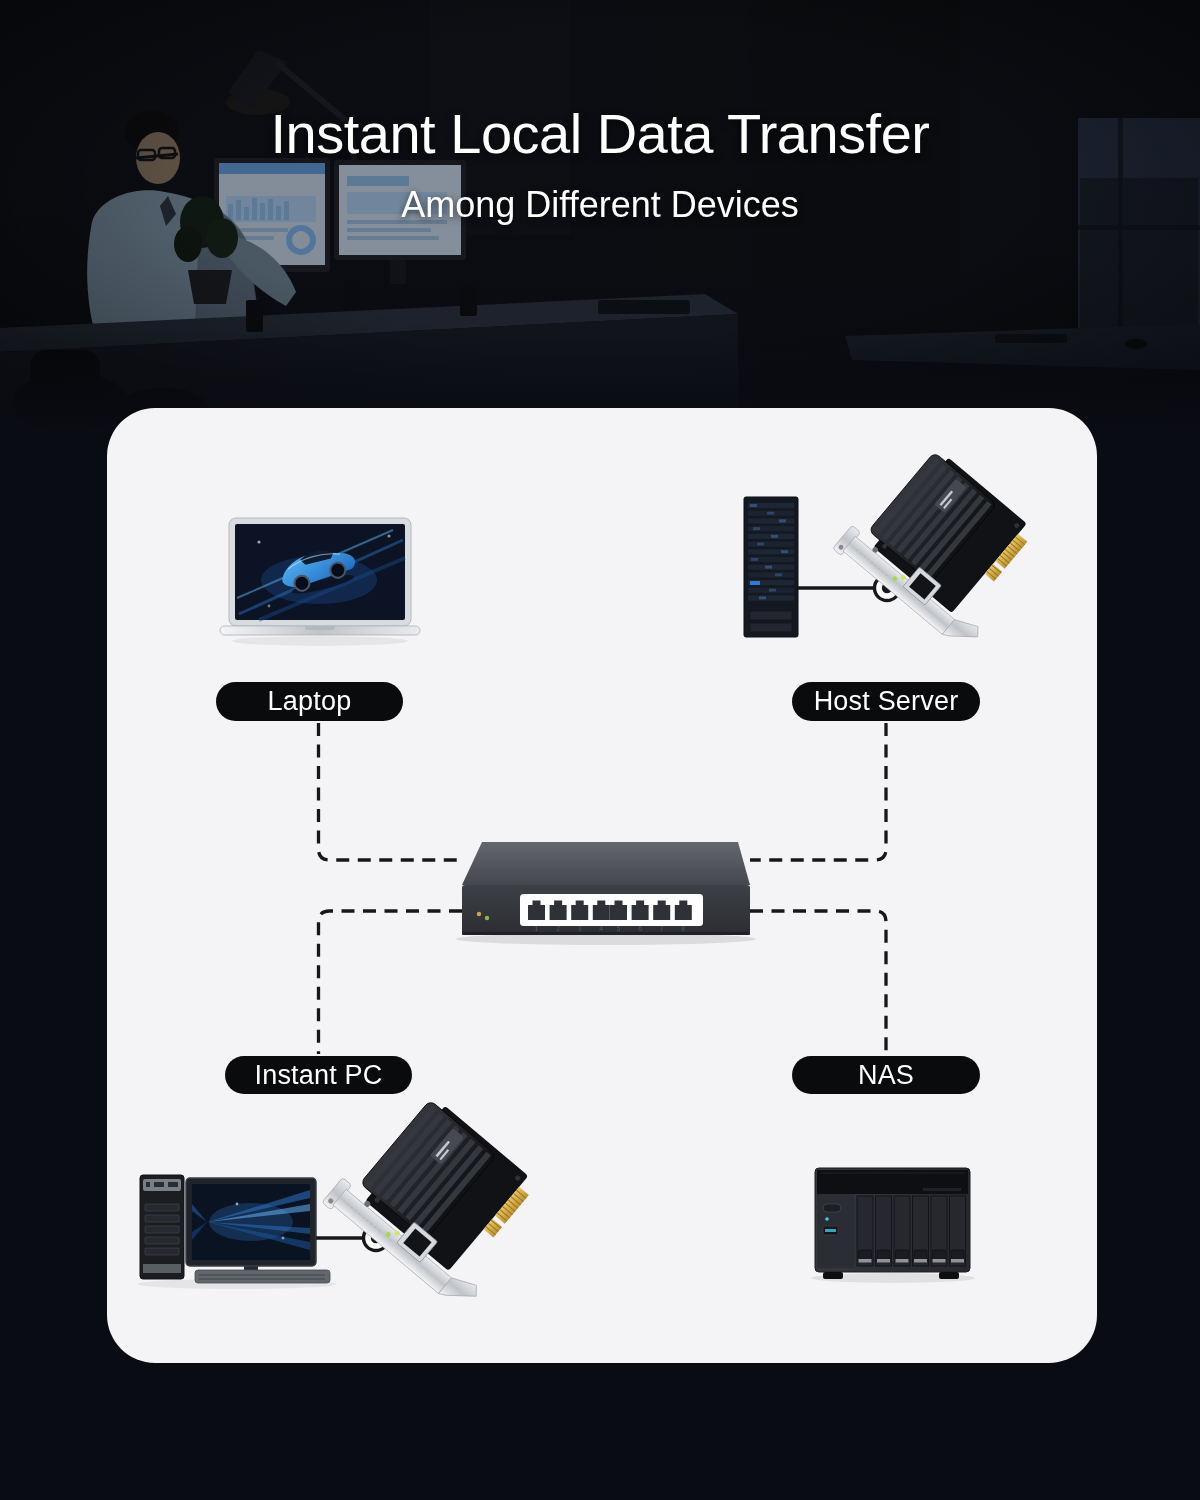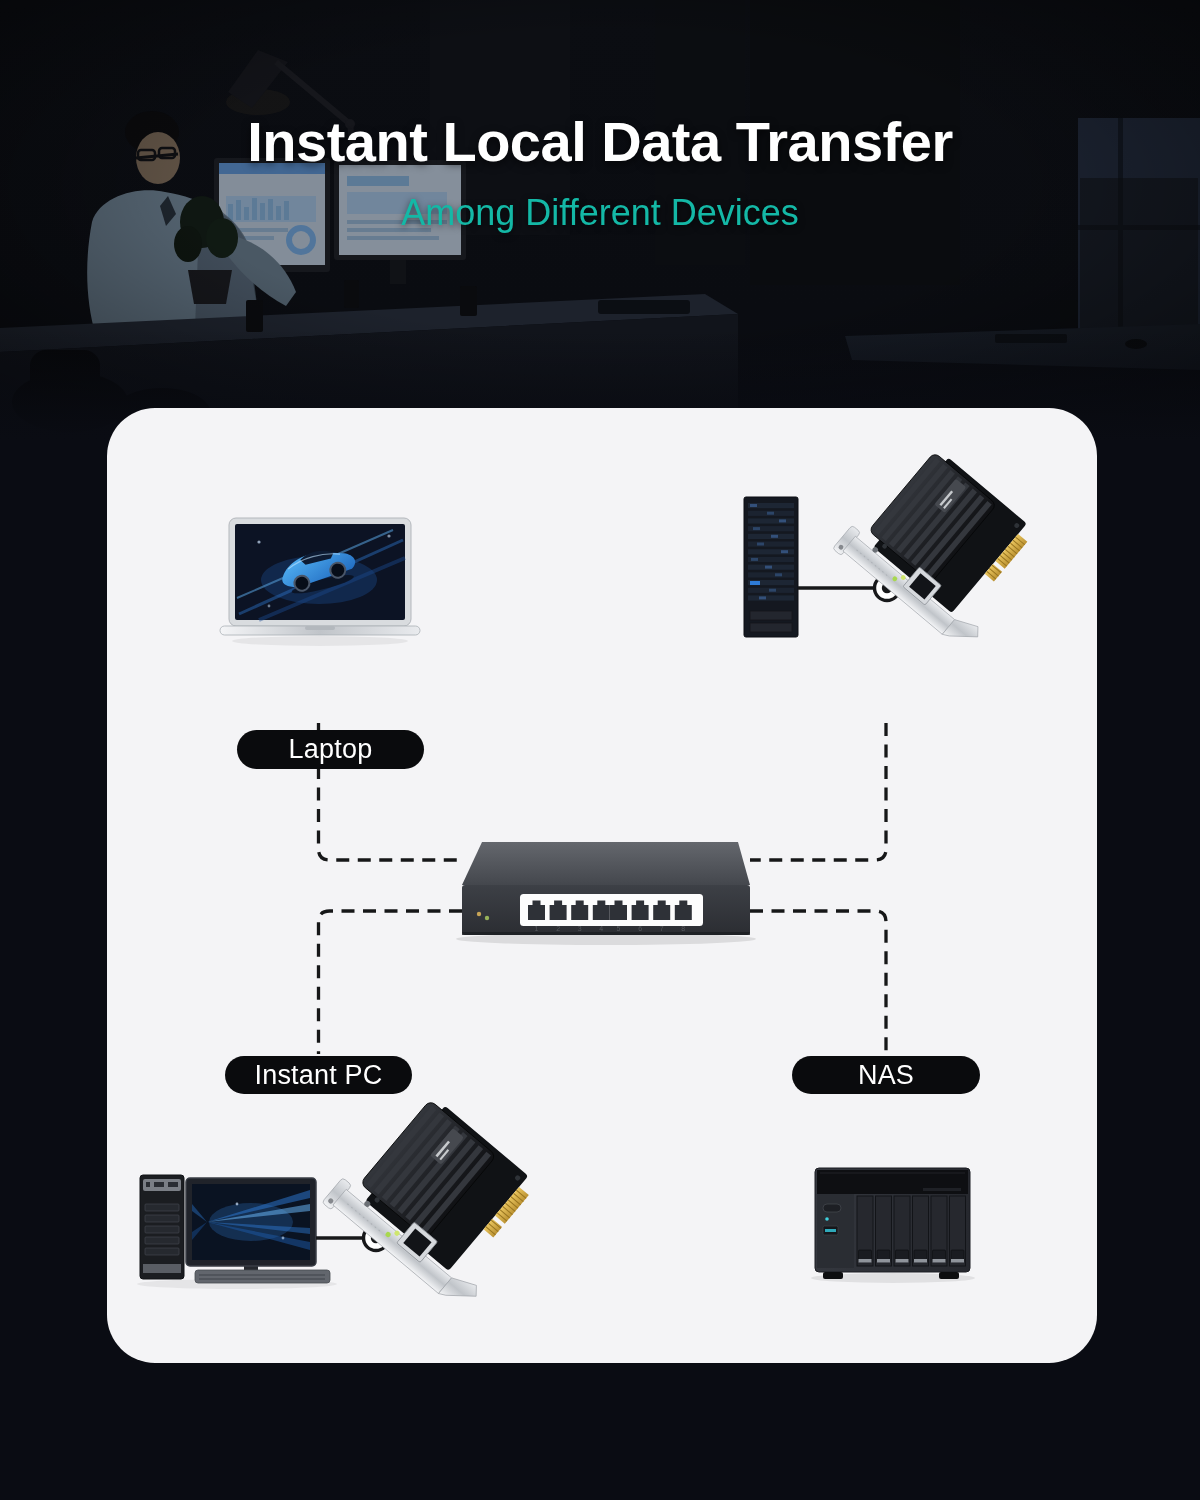--- a/index.html
+++ b/index.html
@@ -2,32 +2,32 @@
 <html><head>
 <meta charset="utf-8">
 <style>
   html,body{margin:0;padding:0;background:#0a0c13;}
   .stage{position:relative;width:1200px;height:1500px;background:#0a0c13;overflow:hidden;
          font-family:"Liberation Sans",sans-serif;}
   
   .hero{position:absolute;left:0;top:0;width:1200px;height:440px;}
   .hero svg{position:absolute;left:0;top:0;}
   .hero-text{position:absolute;left:0;right:0;top:106px;text-align:center;}
-  .hero-text h1{margin:8px;font-size:56px;line-height:56px;font-weight:700;color:#fff;
+  .hero-text h1{margin:0;font-size:56px;line-height:56px;font-weight:400;color:#fff;
                 letter-spacing:-0.5px;text-shadow:0 3px 9px rgba(0,0,0,.6);}
-  .hero-text p{margin:24px 0 0 0;font-size:36px;line-height:38px;font-weight:400;color:#14b8a6;
+  .hero-text p{margin:24px 0 0 0;font-size:36px;line-height:38px;font-weight:400;color:#ffffff;
                text-shadow:0 2px 7px rgba(0,0,0,.6);}
   
   .card{position:absolute;left:107px;top:408px;width:990px;height:955px;background:#f4f4f6;
         border-radius:48px;overflow:hidden;}
   .card svg.diagram{position:absolute;left:0;top:0;}
   .pill{position:absolute;background:#0a0b0d;border-radius:999px;color:#fff;
         display:flex;align-items:center;justify-content:center;
         font-size:27px;font-weight:500;letter-spacing:.2px;}
-  .pill.p-laptop{left:130px;top:274px;width:187px;height:39px;margin-top:48px;}
+  .pill.p-laptop{left:109px;top:274px;width:187px;height:39px;}
   .pill.p-host{left:685px;top:274px;width:188px;height:39px;}
   .pill.p-client{left:118px;top:648px;width:187px;height:38px;}
   .pill.p-nas{left:685px;top:648px;width:188px;height:38px;}
   .caption{position:absolute;left:0;right:0;top:538px;text-align:center;
            font-size:29px;font-weight:700;color:#111215;letter-spacing:.2px;}
 </style>
 </head>
 <body>
 
 <div class="stage">
@@ -440,17 +440,18 @@
               <rect x="844" y="842" width="13" height="12" rx="1" fill="#1a1c21" stroke="#0e1013" stroke-width=".7"></rect>
               <rect x="844" y="851" width="13" height="3.5" fill="#8f949b"></rect>
             </g>
         </g>
         <rect x="716" y="864" width="20" height="7" rx="2" fill="#0d0e10"></rect>
         <rect x="832" y="864" width="20" height="7" rx="2" fill="#0d0e10"></rect>
       </g>
     </svg>
 
     <div class="pill p-laptop">Laptop</div>
+    <div class="pill p-host">Host Server</div>
     <div class="pill p-client">Instant PC</div>
     <div class="pill p-nas">NAS</div>
 
   </div>
 </div>
 
 </body></html>

